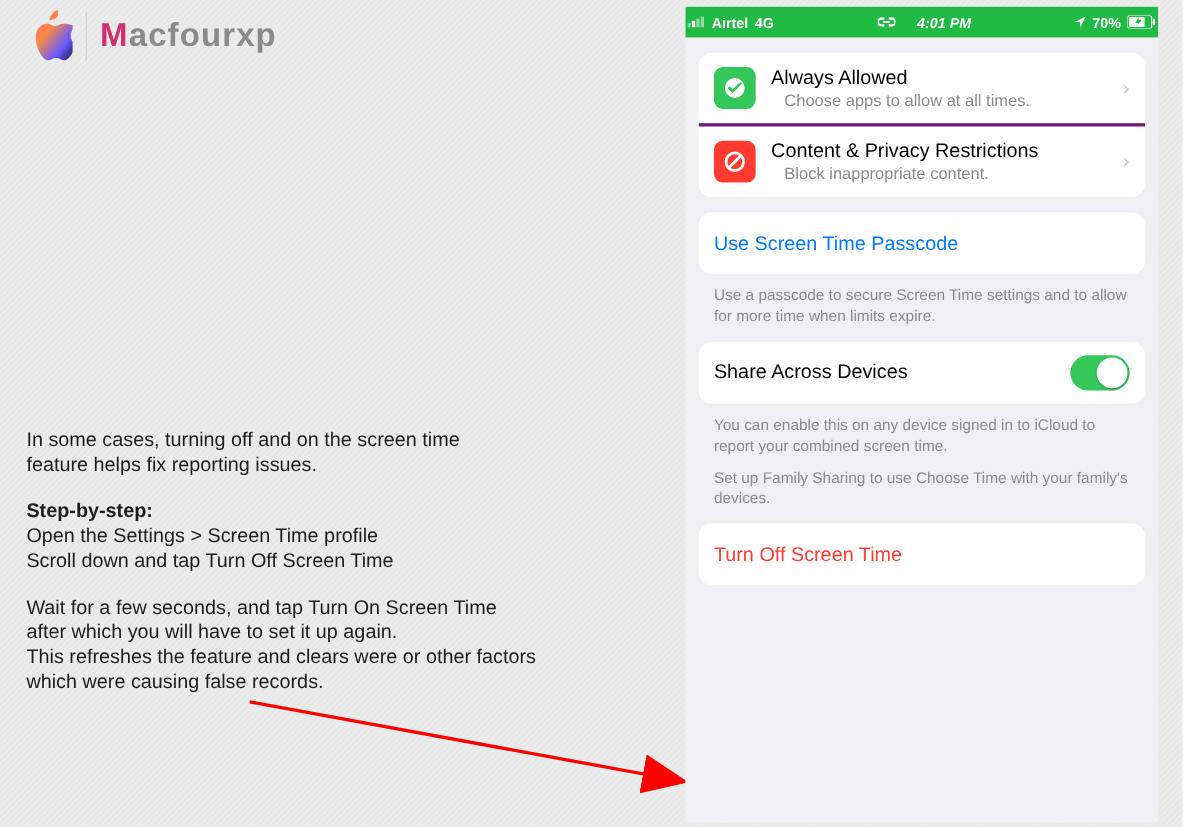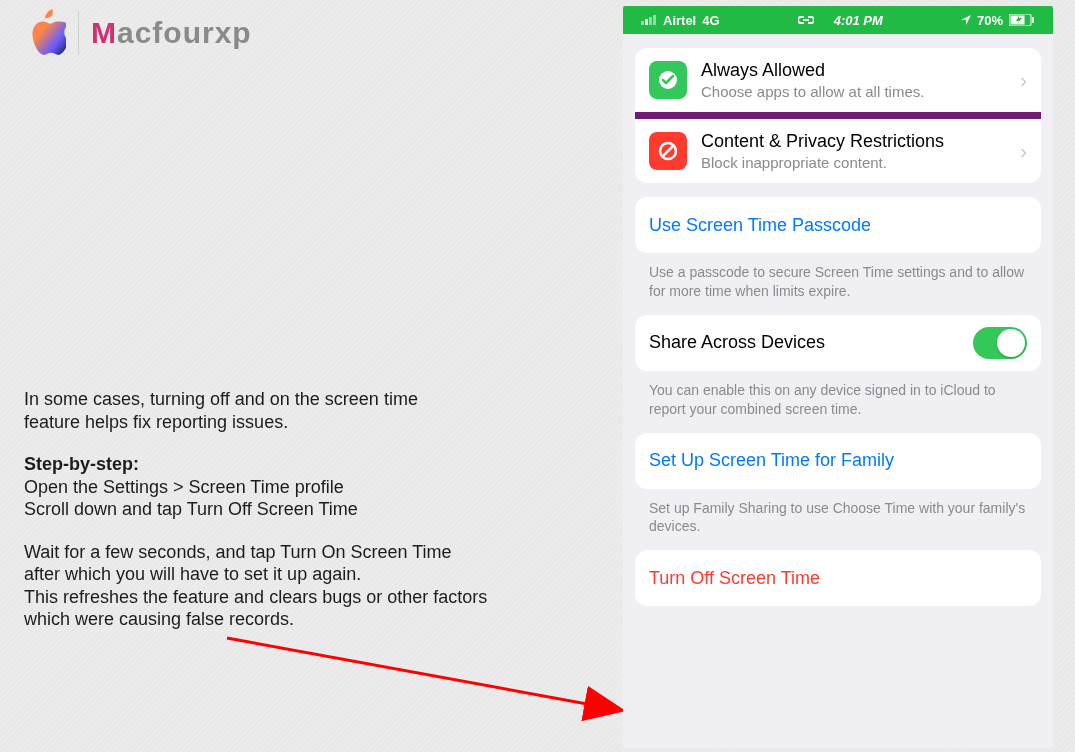--- a/index.html
+++ b/index.html
@@ -79,21 +79,21 @@
     overflow: hidden;
     border-radius: 2px;
   }
   .statusbar {
     background: #21ba45;
     color:#fff;
     height: 28px;
     display:flex;
     align-items:center;
     justify-content: space-between;
-    padding: 0 18px;
+    padding: 0 2px;
     font-size: 13px;
     font-weight: 600;
   }
   .sb-left, .sb-right { display:flex; align-items:center; gap:6px; }
   .sb-right svg { display:block; }
   .navbar {
     background:#f7f7f9;
     border-bottom: 1px solid #d4d4d8;
     height: 46px;
     display:flex;
@@ -126,37 +126,37 @@
     border-radius: 12px;
     overflow:hidden;
   }
   .row {
     display:flex;
     align-items:center;
     padding: 12px 14px;
     min-height: 56px;
     position:relative;
   }
-  .row + .row { border-top: 7px solid #701a75; }
+  .row + .row { border-top: 3px solid #701a75; }
   .icon-box {
     width:38px;
     height:38px;
     border-radius:8px;
     flex: 0 0 38px;
     display:flex;
     align-items:center;
     justify-content:center;
     margin-right:14px;
     color:#fff;
   }
   .ico-green { background:#34c759; }
   .ico-red { background:#ff3b30; }
   .row-text { flex:1; }
   .row-title { font-size:18px; color:#000000; }
-  .row-sub { font-size:15px; color:#8a8a8e; margin-top:2px; }
+  .row-sub { font-size:15px; color:#8a8a8e; margin-top:2px;margin-left:12px; }
   .chev {
     color:#c7c7cc;
     font-size:20px;
   }
   .footer-note {
     padding: 10px 26px 0 26px;
     font-size: 14px;
     color:#8a8a8e;
     line-height:1.35;
   }
@@ -212,21 +212,21 @@
     <span class="line">feature helps fix reporting issues.</span>
   </p>
   <p>
     <span class="line step-head">Step-by-step:</span>
     <span class="line">Open the Settings &gt; Screen Time profile</span>
     <span class="line">Scroll down and tap Turn Off Screen Time</span>
   </p>
   <p>
     <span class="line">Wait for a few seconds, and tap Turn On Screen Time</span>
     <span class="line">after which you will have to set it up again.</span>
-    <span class="line">This refreshes the feature and clears bugs or other factors</span>
+    <span class="line">This refreshes the feature and clears were or other factors</span>
     <span class="line">which were causing false records.</span>
   </p>
 </div>
 
 <svg class="arrow" width="410" height="100" viewBox="0 0 410 100">
   <defs>
     <marker id="ah" markerWidth="14" markerHeight="12" refX="12" refY="6" orient="auto">
       <path d="M0,0 L14,6 L0,12 z" fill="#ff0000"></path>
     </marker>
   </defs>
@@ -310,27 +310,20 @@
     <div class="group">
       <div class="row">
         <div class="row-text">
           <div class="row-title">Share Across Devices</div>
         </div>
         <div class="toggle"></div>
       </div>
     </div>
     <div class="footer-note">You can enable this on any device signed in to iCloud to report your combined screen time.</div>
 
-    <div class="group">
-      <div class="row link-row">
-        <div class="row-text">
-          <div class="row-title">Set Up Screen Time for Family</div>
-        </div>
-      </div>
-    </div>
     <div class="footer-note">Set up Family Sharing to use Choose Time with your family's devices.</div>
 
     <div class="group">
       <div class="row danger-row">
         <div class="row-text">
           <div class="row-title">Turn Off Screen Time</div>
         </div>
       </div>
     </div>
 

